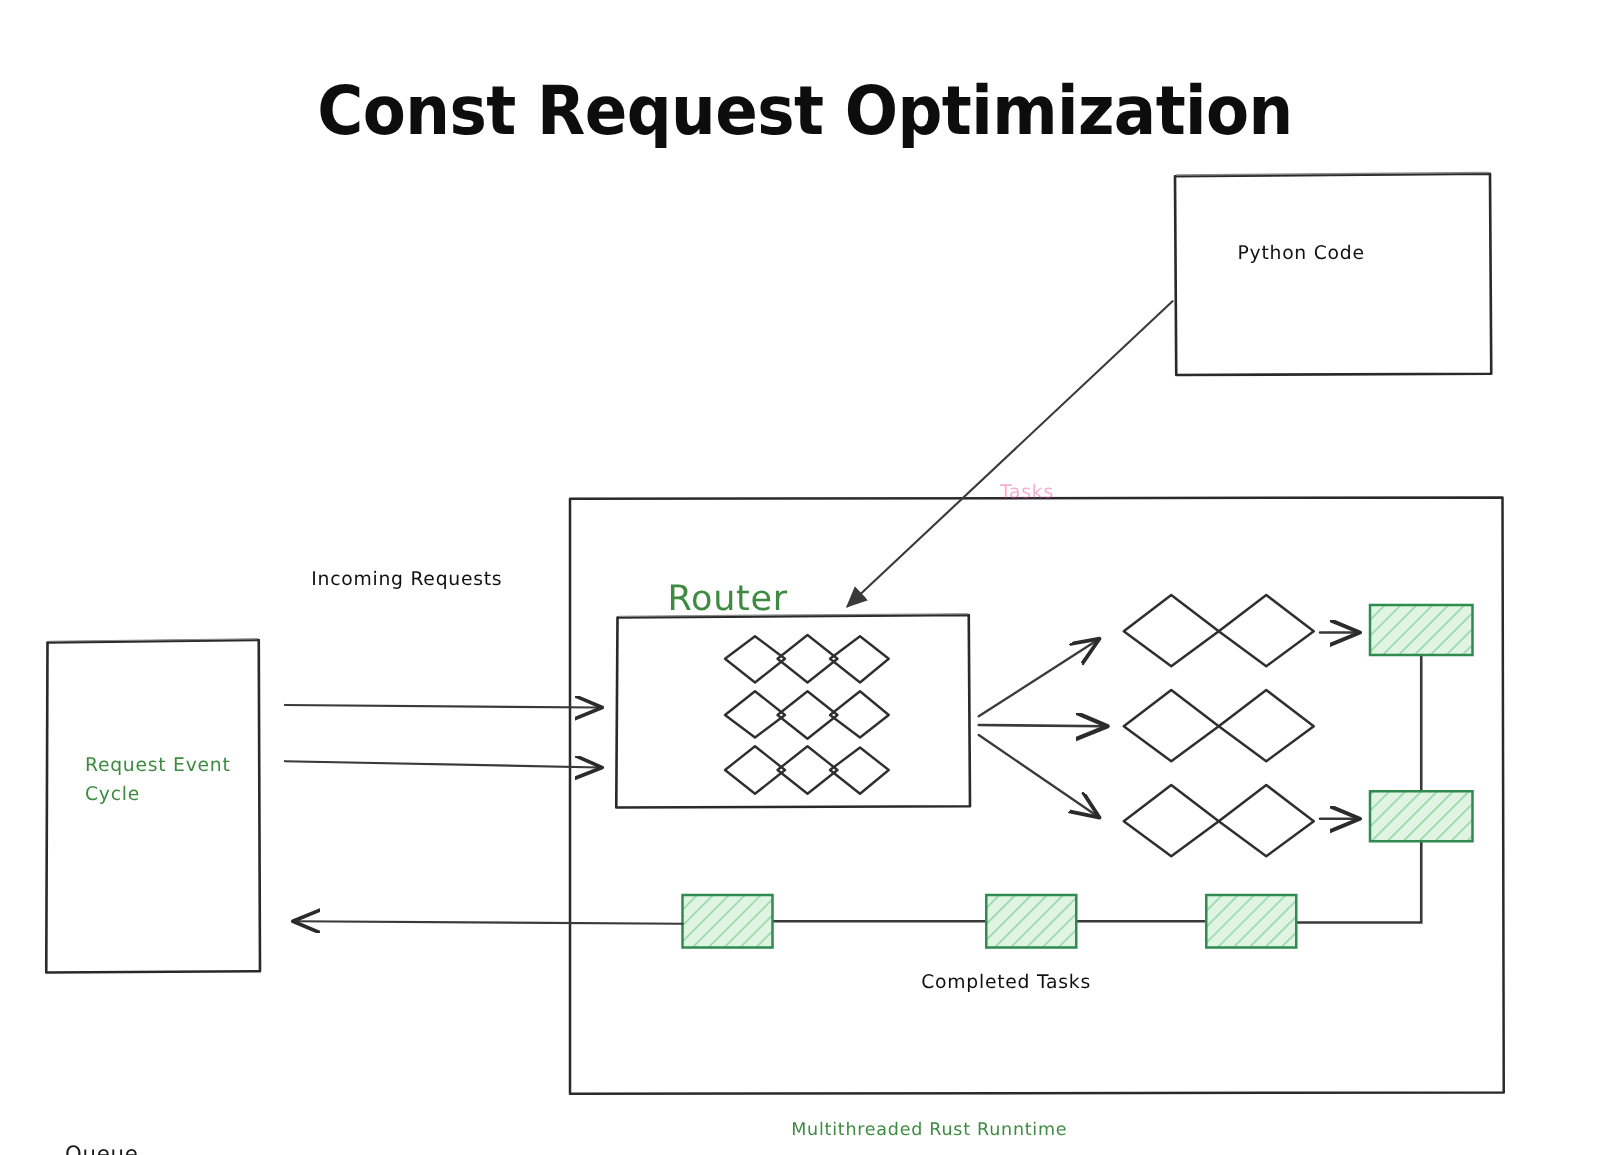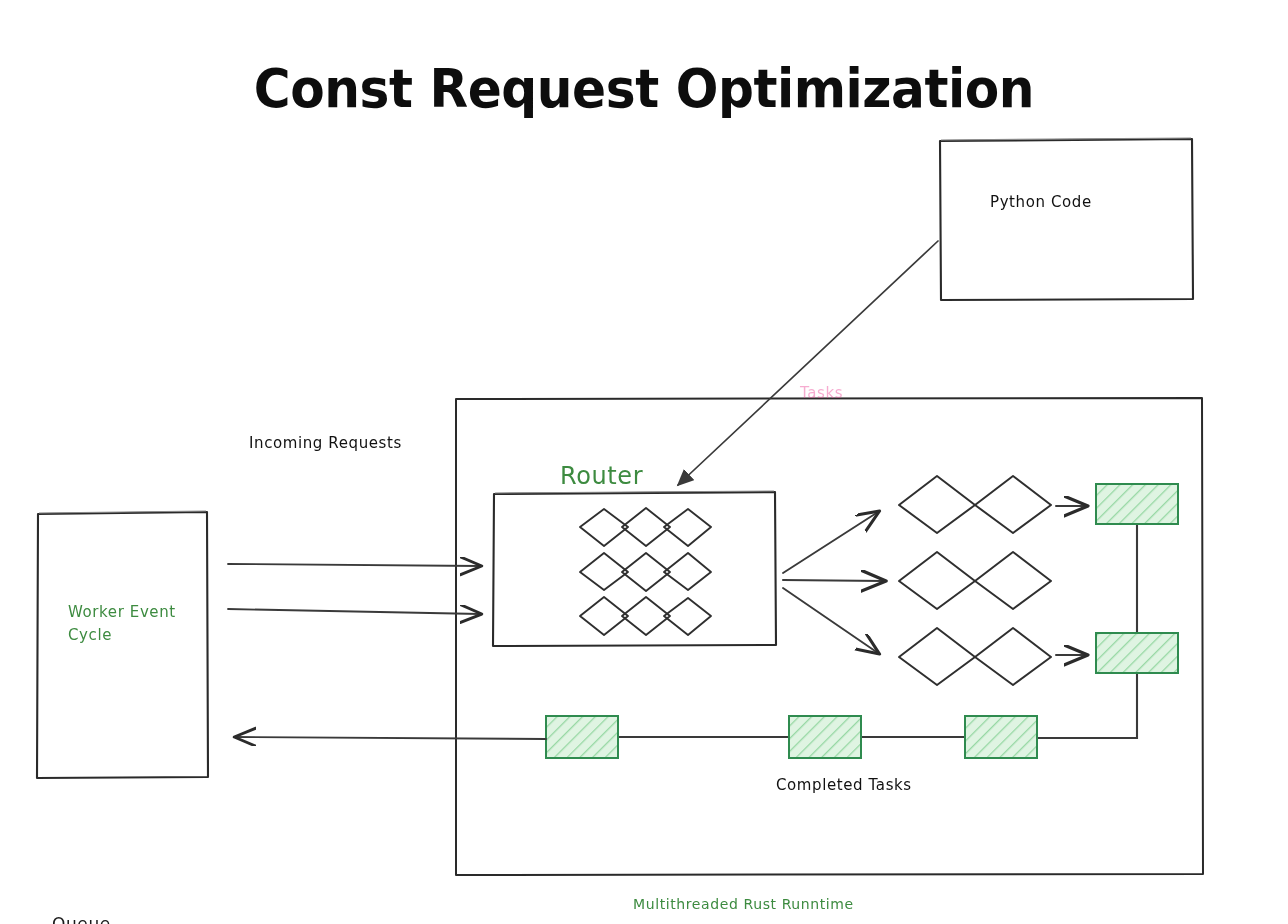--- a/index.html
+++ b/index.html
@@ -38,25 +38,25 @@
     position: absolute;
     font-family: "DejaVu Sans", sans-serif;
     font-size: 15px;
     color: #111111;
     white-space: pre;
     letter-spacing: 0.6px;
     line-height: 1.5;
   }
   .hand.green { color: #3d8b40; }
 
-  #lbl-incoming { left: 249px; top: 432px; text-align: right; }
-  #lbl-router   { left: 560px; top: 458px; font-size: 24px; text-align: right; }
+  #lbl-incoming { left: 249px; top: 452px; text-align: right; }
+  #lbl-router   { left: 534px; top: 458px; font-size: 28px; text-align: right; }
   #lbl-python   { left: 990px; top: 191px; }
   #lbl-worker   { left: 68px;  top: 601px; }
-  #lbl-completed{ left: 737px; top: 774px; margin-left: 39px; }
+  #lbl-completed{ left: 737px; top: 774px; }
   #lbl-runtime  { left: 633px; top: 894px; font-size: 14px; }
   #lbl-ghost-top{ left: 800px; top: 382px; font-size: 15px; color: #ec4899; opacity: 0.45; }
   #lbl-ghost-bot{ left: 52px;  top: 912px; font-size: 17px; color: #1a1a1a; }
 </style>
 </head>
 <body>
 
 <svg id="canvas" viewBox="0 0 1288 924" xmlns="http://www.w3.org/2000/svg">
   <defs>
     <pattern id="greenHatch" width="9" height="9" patternTransform="rotate(45)" patternUnits="userSpaceOnUse">
@@ -182,21 +182,21 @@
 </svg>
 
 <div class="title">Const Request Optimization</div>
 
 <div class="hand" id="lbl-incoming">Incoming Requests</div>
 
 <div class="hand green" id="lbl-router">Router</div>
 
 <div class="hand" id="lbl-python">Python Code</div>
 
-<div class="hand green" id="lbl-worker">Worker Event
+<div class="hand green" id="lbl-worker">Request Event
 Cycle</div>
 
 <div class="hand" id="lbl-completed">Completed Tasks</div>
 
 <div class="hand green" id="lbl-runtime">Multithreaded Rust Runntime</div>
 
 <div class="hand" id="lbl-ghost-top">Tasks</div>
 
 <div class="hand" id="lbl-ghost-bot">Queue</div>
 

